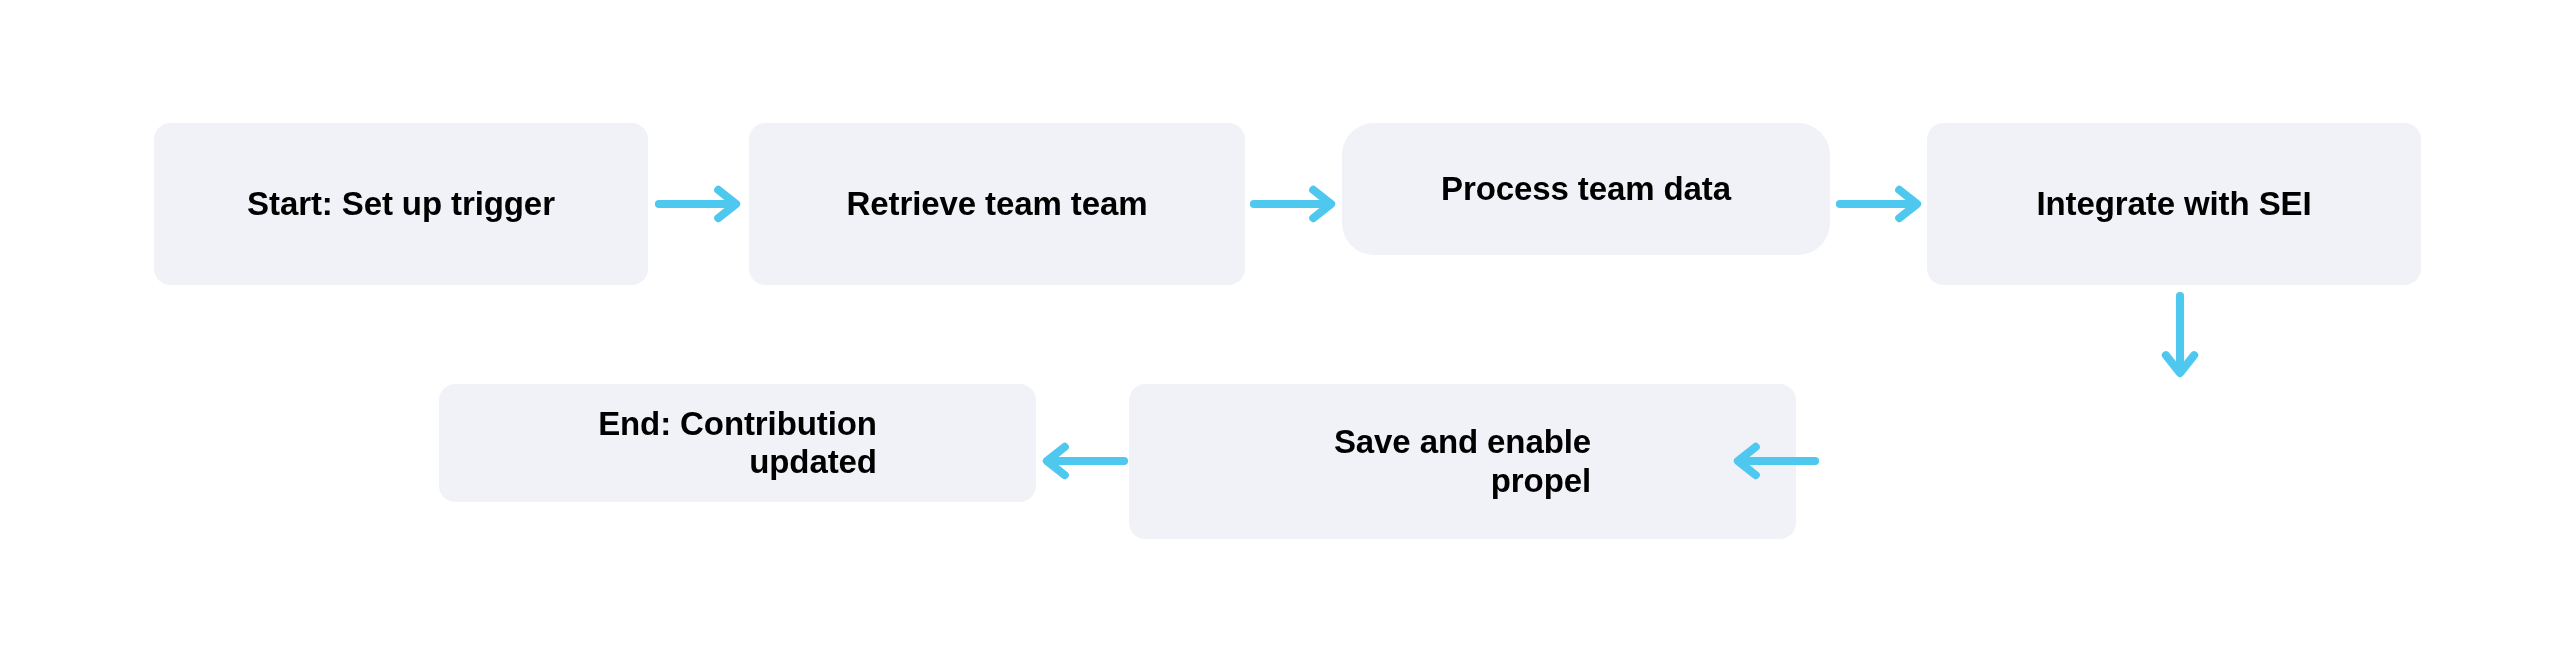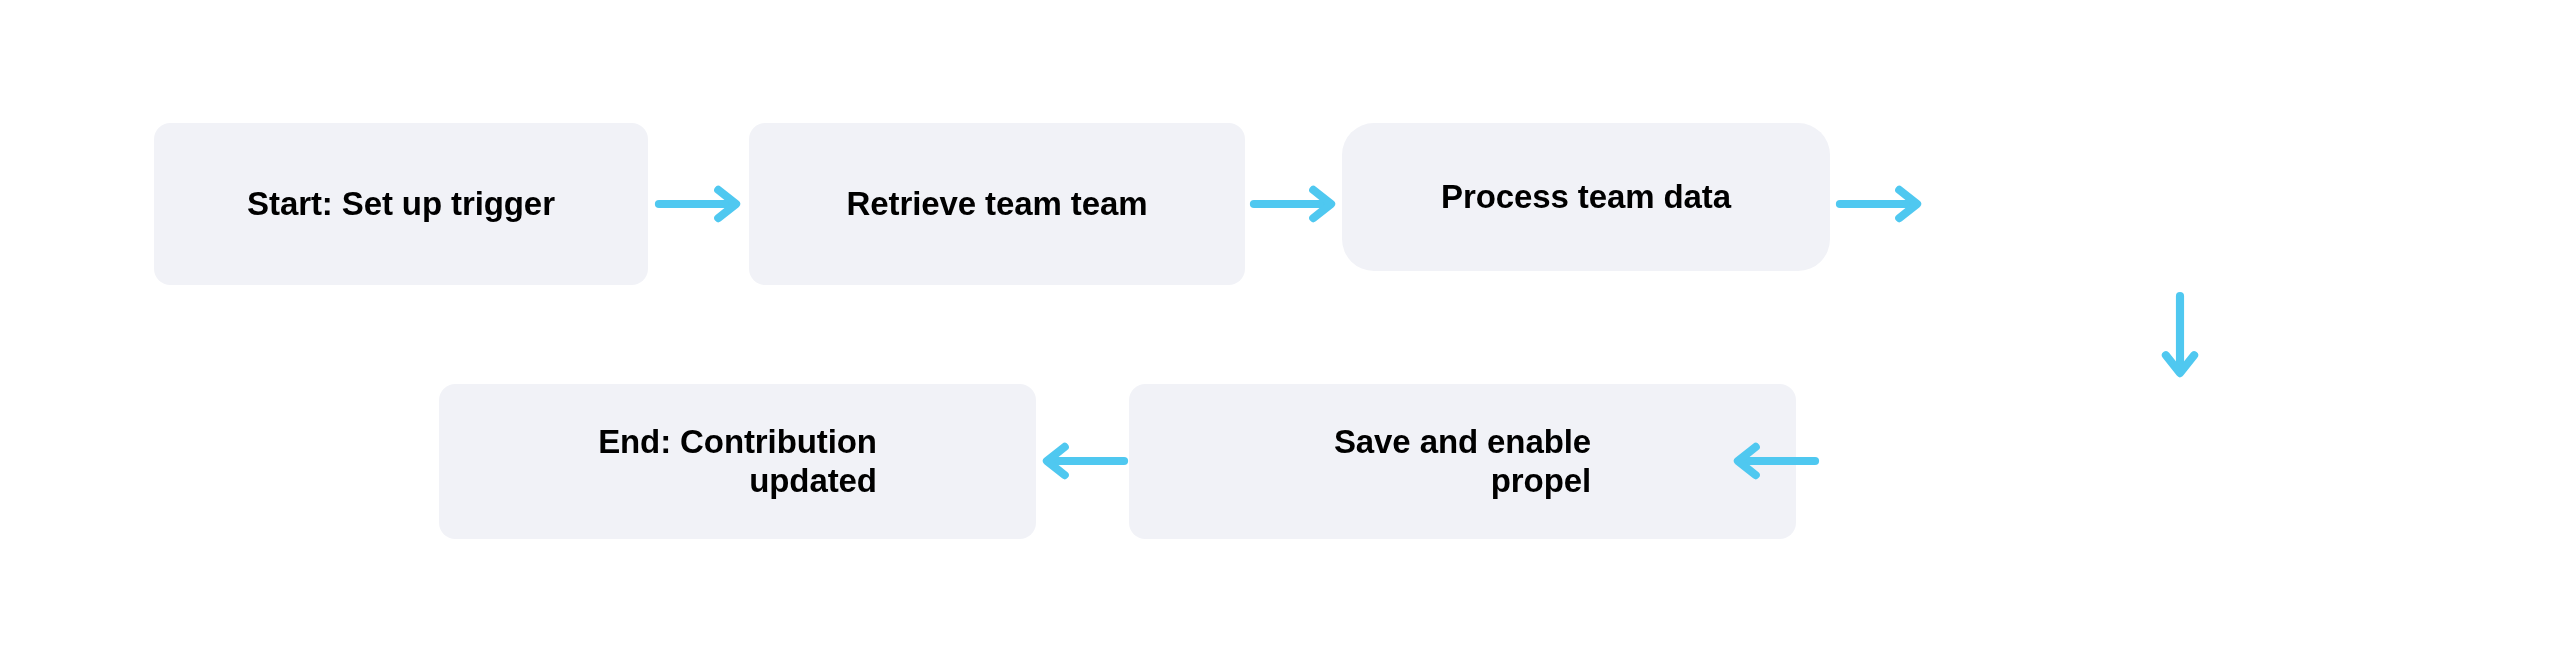--- a/index.html
+++ b/index.html
@@ -69,40 +69,43 @@
     <span class="node-label">Retrieve team team</span>
   </div>
 
   <div class="arrow" style="left:1251px; top:186px; width:86px; height:36px;">
     <svg width="86" height="36" viewBox="0 0 116 48" fill="none" xmlns="http://www.w3.org/2000/svg" aria-hidden="true">
       <path d="M4 24 H104" stroke="#4fc8f0" stroke-width="11" stroke-linecap="round"></path>
       <path d="M84 5 L108 24 L84 43" stroke="#4fc8f0" stroke-width="11" stroke-linecap="round" stroke-linejoin="round" fill="none"></path>
     </svg>
   </div>
 
-  <div class="node" style="left:1342px; top:123px; width:488px; height:148px;border-radius:32px;">
+  <div class="node" style="left:1342px; top:123px; width:488px; height:132px;border-radius:32px;">
     <span class="node-label">Process team data</span>
   </div>
 
   <div class="arrow" style="left:1837px; top:186px; width:86px; height:36px;">
     <svg width="86" height="36" viewBox="0 0 116 48" fill="none" xmlns="http://www.w3.org/2000/svg" aria-hidden="true">
       <path d="M4 24 H104" stroke="#4fc8f0" stroke-width="11" stroke-linecap="round"></path>
       <path d="M84 5 L108 24 L84 43" stroke="#4fc8f0" stroke-width="11" stroke-linecap="round" stroke-linejoin="round" fill="none"></path>
     </svg>
   </div>
 
+  <div class="node" style="left:1927px; top:123px; width:494px; height:162px;">
+    <span class="node-label">Integrate with SEI</span>
+  </div>
 
   <div class="arrow" style="left:2162px; top:293px; width:36px; height:86px;">
     <svg width="36" height="86" viewBox="0 0 48 116" fill="none" xmlns="http://www.w3.org/2000/svg" aria-hidden="true">
       <path d="M24 4 V104" stroke="#4fc8f0" stroke-width="11" stroke-linecap="round"></path>
       <path d="M5 84 L24 108 L43 84" stroke="#4fc8f0" stroke-width="11" stroke-linecap="round" stroke-linejoin="round" fill="none"></path>
     </svg>
   </div>
 
-  <div class="node" style="left:439px; top:384px; width:597px; height:155px;">
+  <div class="node" style="left:439px; top:384px; width:597px; height:118px;">
     <span class="node-label">End: Contribution
 updated</span>
   </div>
 
   <div class="arrow" style="left:1041px; top:443px; width:86px; height:36px;">
     <svg width="86" height="36" viewBox="0 0 116 48" fill="none" xmlns="http://www.w3.org/2000/svg" aria-hidden="true">
       <path d="M12 24 H112" stroke="#4fc8f0" stroke-width="11" stroke-linecap="round"></path>
       <path d="M32 5 L8 24 L32 43" stroke="#4fc8f0" stroke-width="11" stroke-linecap="round" stroke-linejoin="round" fill="none"></path>
     </svg>
   </div>

